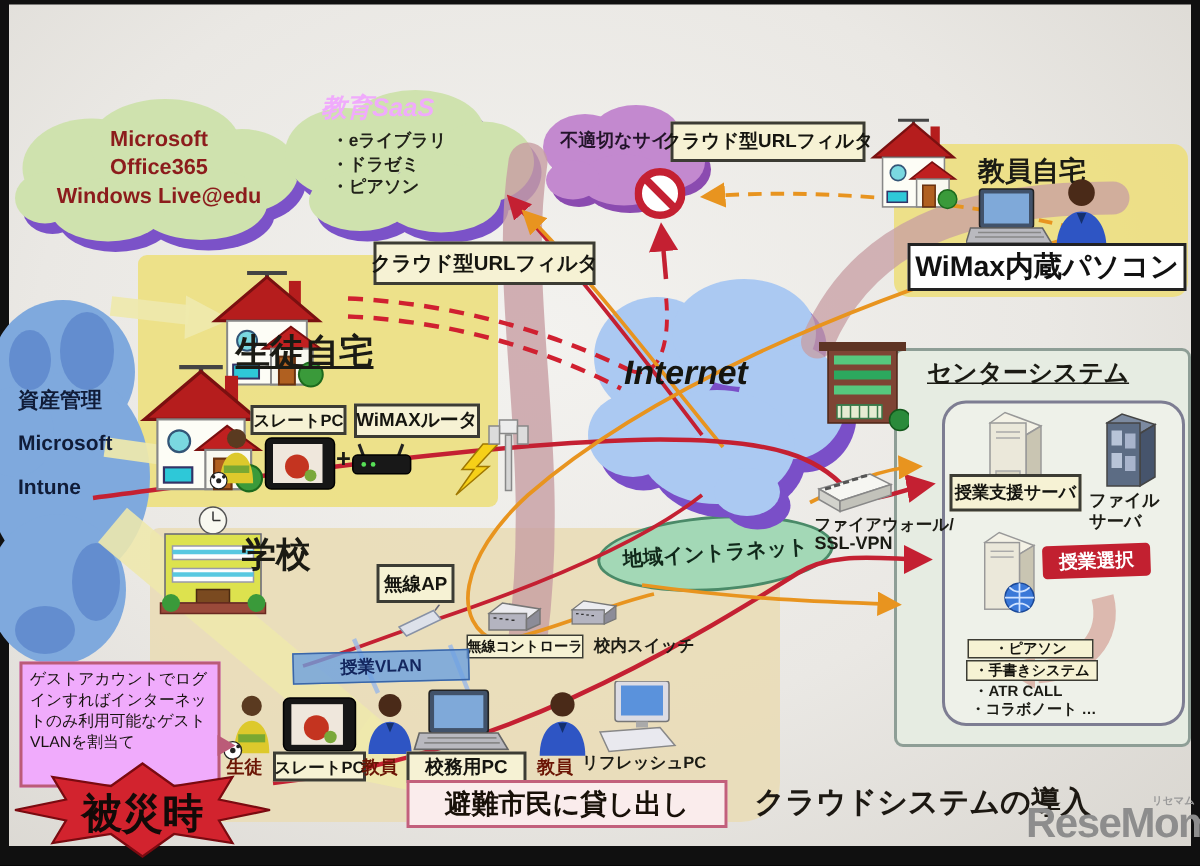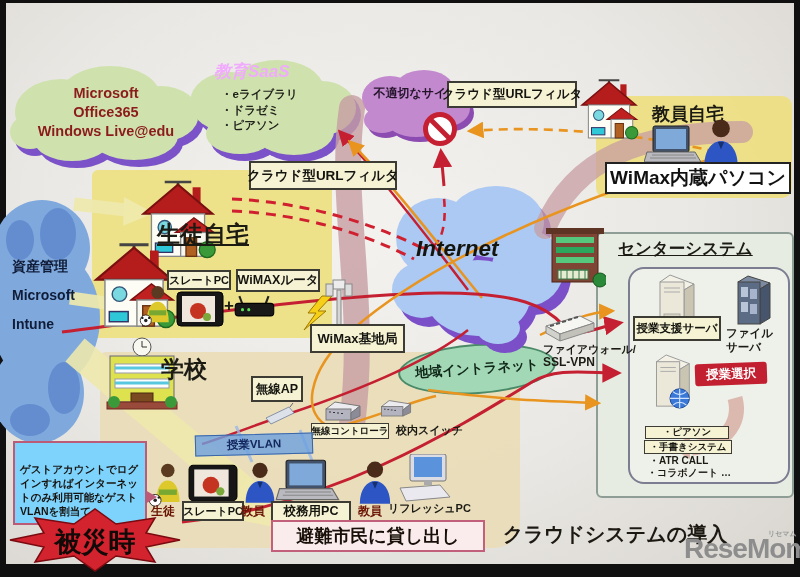--- a/index.html
+++ b/index.html
@@ -356,21 +356,20 @@
       <use href="#sy-tablet"></use>
     </svg>
 <div class="abs z3 txt" style="left:224px;top:296px;font-size:17px">+</div>
 <svg class="abs z3" style="left:233px;top:294px" width="44" height="25">
       <use href="#sy-router"></use>
     </svg>
 
 <svg class="abs z3" style="left:324px;top:278px" width="30" height="50">
       <use href="#sy-ant"></use>
     </svg>
-<div class="abs z3 cream" style="left:310px;top:324px;width:95px;height:29px;font-size:13px">WiMax基地局</div>
 
 <svg class="abs z3" style="left:102px;top:336px" width="80" height="80">
       <use href="#sy-school"></use>
     </svg>
 <div class="abs z3 txt" style="left:161px;top:354px;font-size:23px">学校</div>
 <div class="abs z3 cream" style="left:251px;top:376px;width:52px;height:26px;font-size:12.5px">無線AP</div>
 <svg class="abs z3" style="left:264px;top:403px" width="32" height="22">
       <use href="#sy-ap"></use>
     </svg>
 <svg class="abs z3" style="left:322px;top:400px" width="42" height="26">
@@ -430,21 +429,21 @@
 <div class="abs z3 txt" style="left:726px;top:340px;font-size:11.5px">サーバ</div>
 <div class="abs z4 center" style="left:695px;top:363px;width:72px;height:22px;background:#c22030;border-radius:3px;transform:rotate(-2deg);font-weight:bold;font-size:12.5px;color:#fff">授業選択</div>
 <svg class="abs z3" style="left:646px;top:354px" width="48" height="56">
       <use href="#sy-wserver"></use>
     </svg>
 <div class="abs z3 cream" style="left:645px;top:426px;width:84px;height:13px;font-size:9.5px;border-width:1px">・ピアソン</div>
 <div class="abs z3 cream" style="left:644px;top:440px;width:88px;height:14px;font-size:9.5px;border-width:1px">・手書きシステム</div>
 <div class="abs z3 txt" style="left:649px;top:454px;font-size:10px">・ATR CALL</div>
 <div class="abs z3 txt" style="left:647px;top:466px;font-size:10px">・コラボノート …</div>
 
-<div class="abs z3" style="left:13px;top:441px;width:134px;height:84px;background:#7dd3fc;border:2px solid #bb5b78;padding:20px 5px;font-weight:bold;font-size:10.5px;line-height:1.32;color:#17130f">ゲストアカウントでログインすればインターネットのみ利用可能なゲストVLANを割当て</div>
+<div class="abs z3" style="left:13px;top:441px;width:134px;height:84px;background:#f0abfc;border:2px solid #bb5b78;padding:4px 5px;font-weight:normal;font-size:10.5px;line-height:1.32;color:#17130f">ゲストアカウントでログインすればインターネットのみ利用可能なゲストVLANを割当て</div>
 <div class="abs z3" style="left:145px;top:490px;width:0;height:0;border-top:7px solid transparent;border-bottom:7px solid transparent;border-left:12px solid #bb5b78"></div>
 
 <svg class="abs z3" style="left:5px;top:503px" width="185" height="72">
   <polygon points="175,37 141,44 150,59 111,53 90,68 69,53 30,59 39,44 5,37 39,30 30,15 69,21 90,6 111,21 150,15 141,30" fill="#d2232e" stroke="#7a0a10" stroke-width="1.5"></polygon>
 </svg>
 <div class="abs z4 serif txt" style="left:42px;top:524px;width:106px;text-align:center;font-size:27px;color:#120a08">被災時</div>
 
 <div class="abs z4 center serif" style="left:271px;top:520px;width:214px;height:32px;background:#faecec;border:2px solid #c2607c;font-weight:bold;font-size:18px;color:#181008">避難市民に貸し出し</div>
 <div class="abs z3 serif txt" style="left:503px;top:521px;font-size:20px;color:#1c1812">クラウドシステムの導入</div>
 <div class="abs z4" style="left:684px;top:533px">

